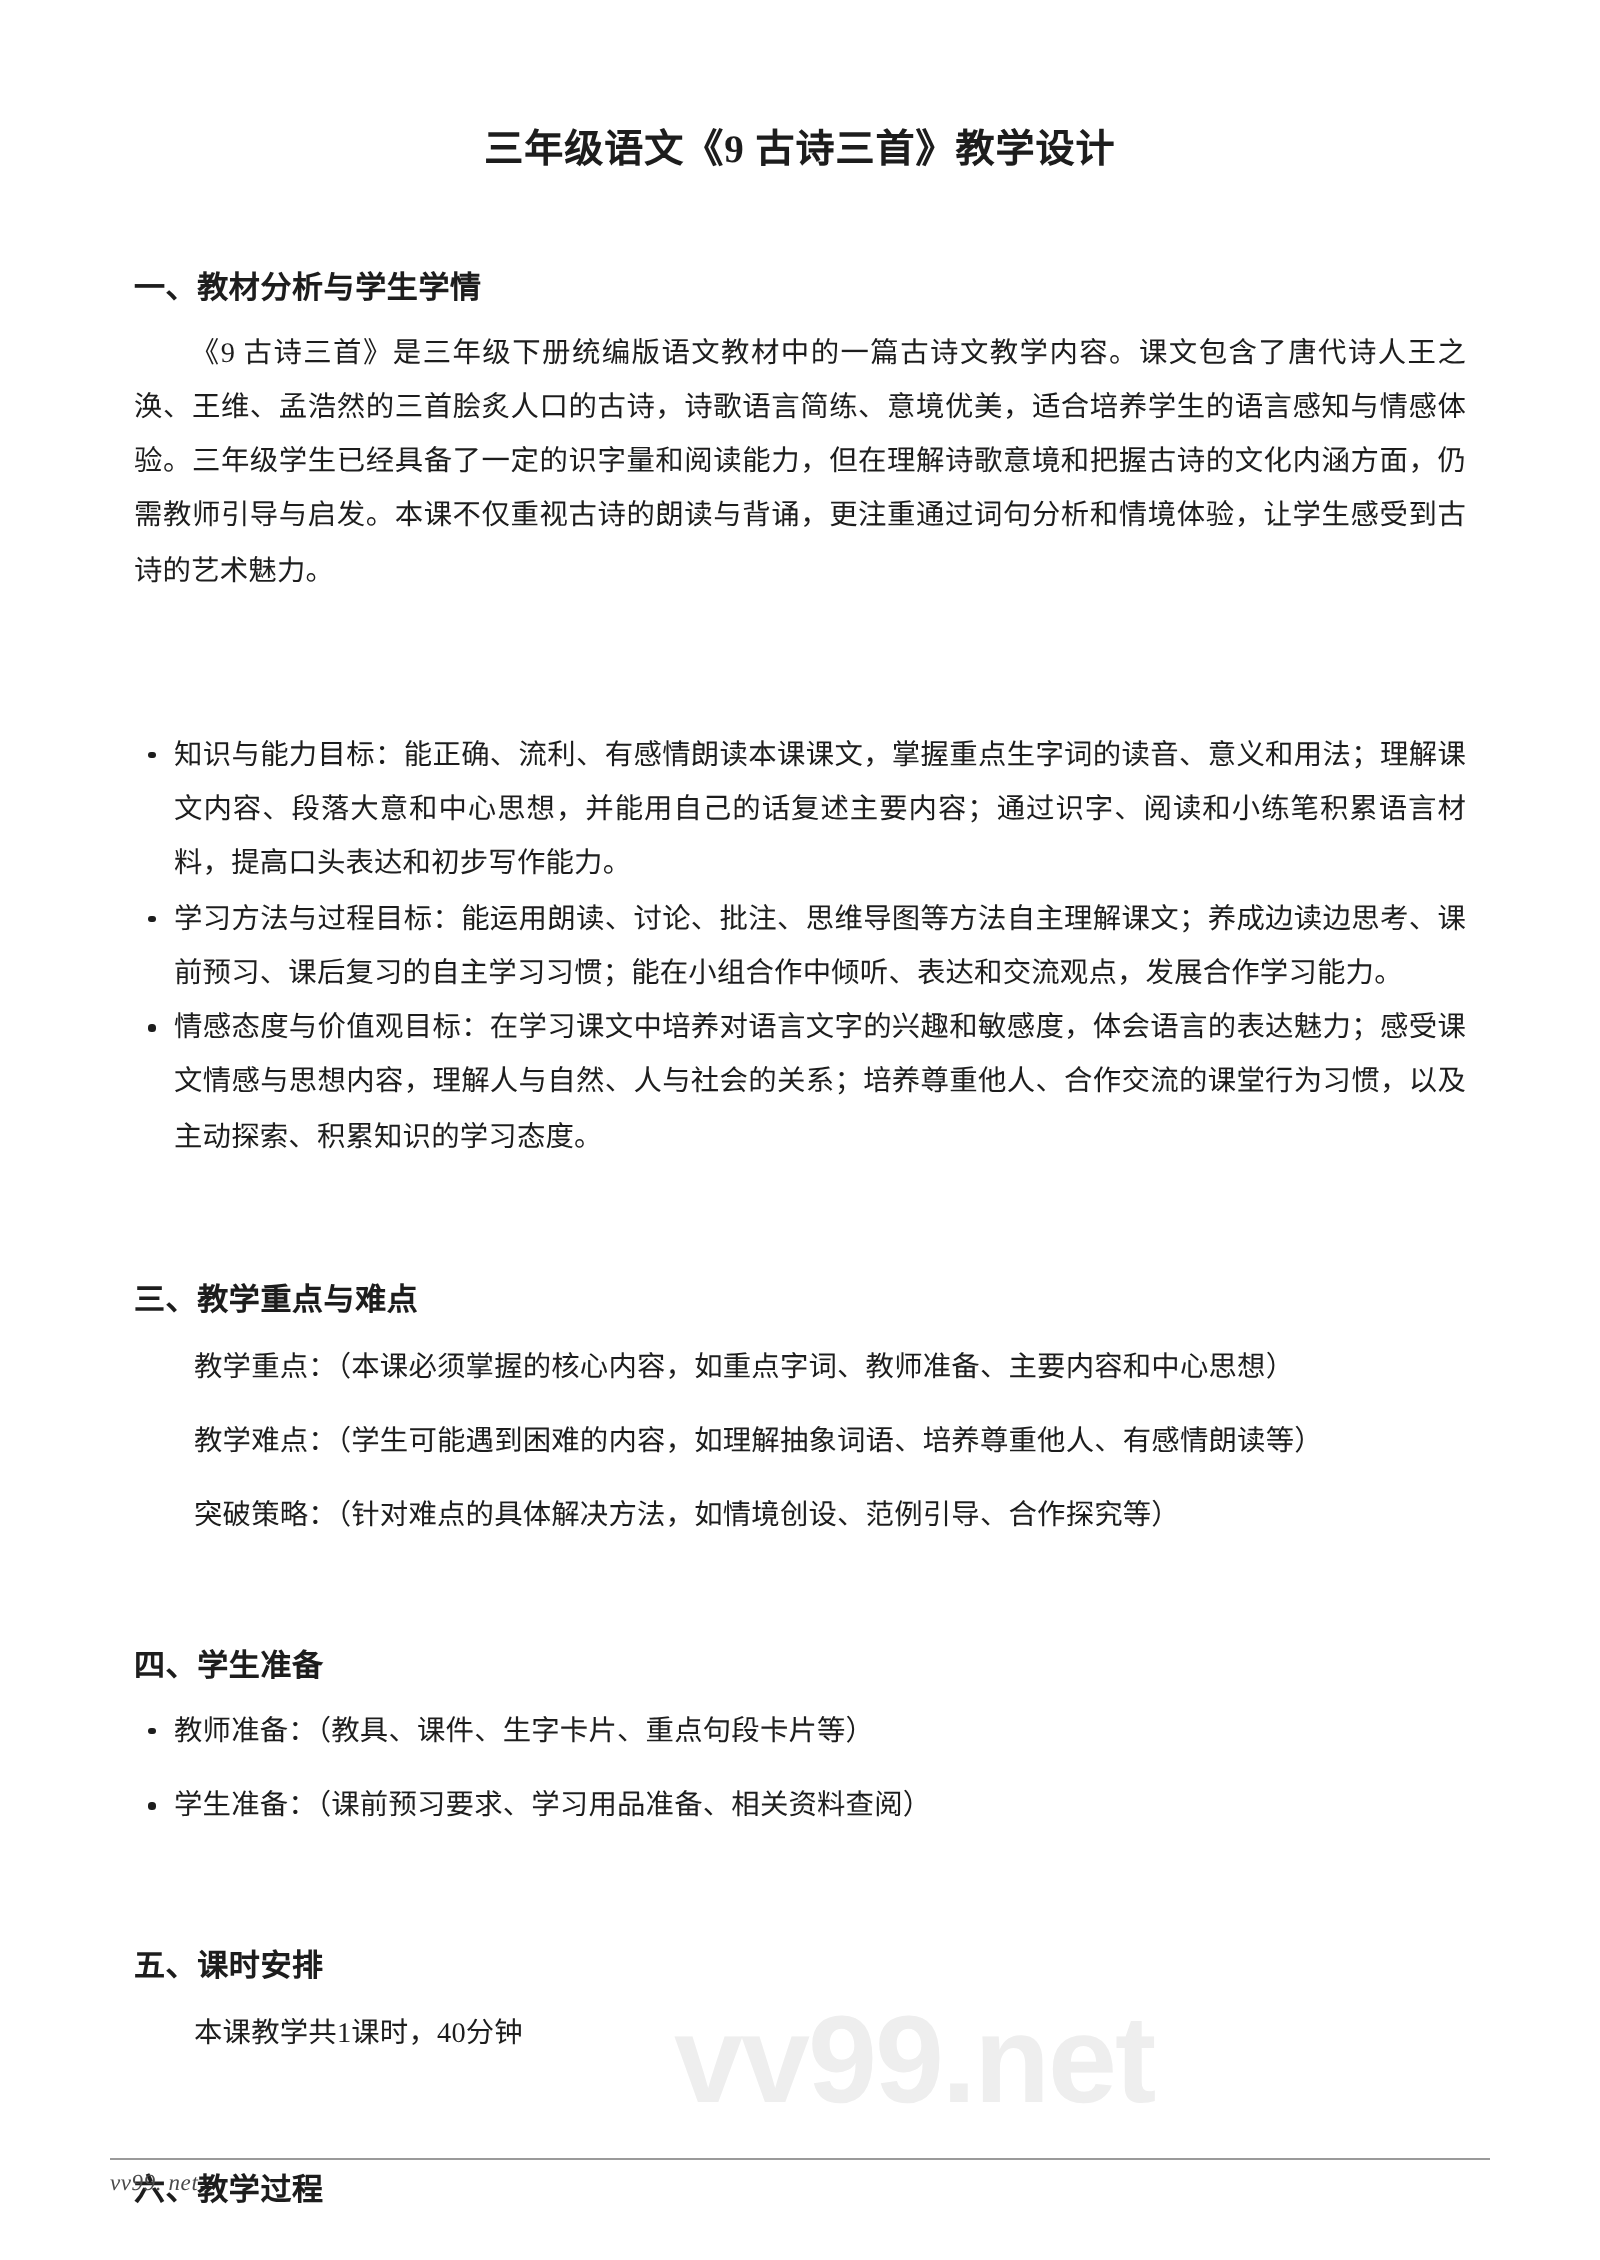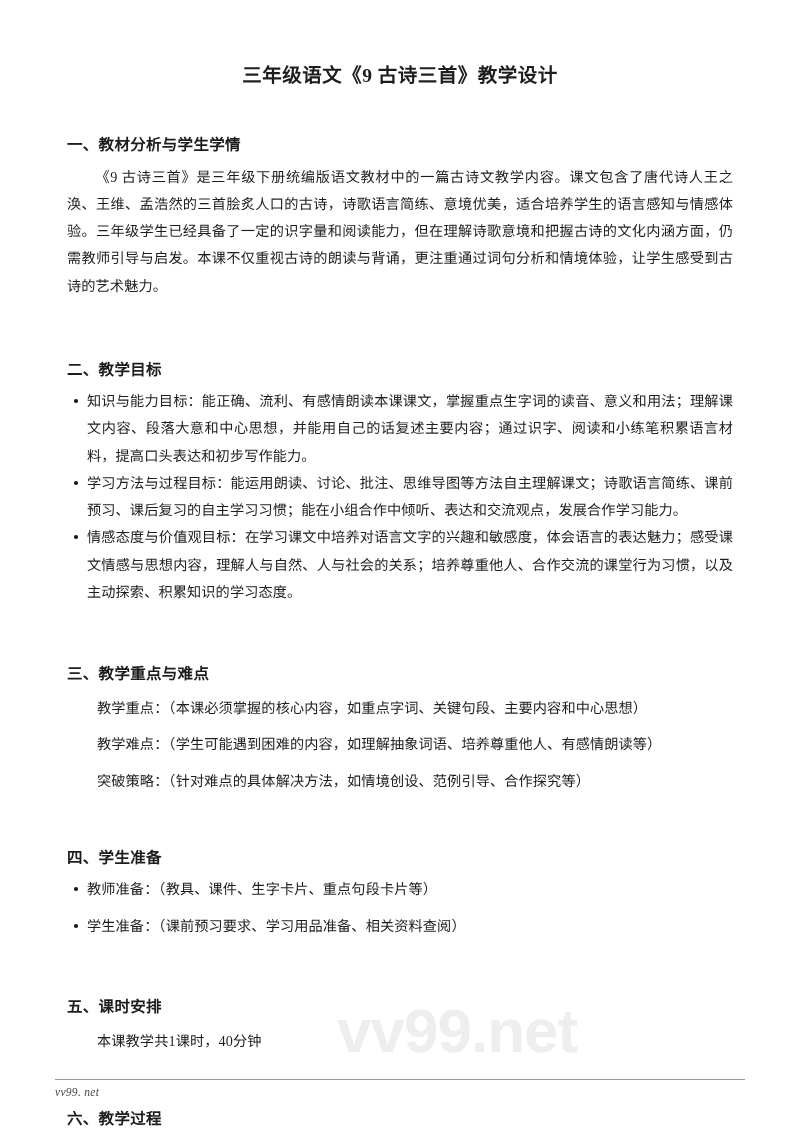--- a/index.html
+++ b/index.html
@@ -162,35 +162,34 @@
 
     <div class="section">
       <h2 class="section-heading">一、教材分析与学生学情</h2>
       <div class="gap-h-body"></div>
       <p class="para indent">《9 古诗三首》是三年级下册统编版语文教材中的一篇古诗文教学内容。课文包含了唐代诗人王之涣、王维、孟浩然的三首脍炙人口的古诗，诗歌语言简练、意境优美，适合培养学生的语言感知与情感体验。三年级学生已经具备了一定的识字量和阅读能力，但在理解诗歌意境和把握古诗的文化内涵方面，仍需教师引导与启发。本课不仅重视古诗的朗读与背诵，更注重通过词句分析和情境体验，让学生感受到古诗的艺术魅力。</p>
     </div>
 
     <div class="gap-s1-s2"></div>
 
     <div class="section">
-      <h2 class="section-heading">二、教学目标</h2>
       <div class="gap-h-list"></div>
       <ul class="bullets">
         <li>知识与能力目标：能正确、流利、有感情朗读本课课文，掌握重点生字词的读音、意义和用法；理解课文内容、段落大意和中心思想，并能用自己的话复述主要内容；通过识字、阅读和小练笔积累语言材料，提高口头表达和初步写作能力。</li>
-        <li>学习方法与过程目标：能运用朗读、讨论、批注、思维导图等方法自主理解课文；诗歌语言简练、课前预习、课后复习的自主学习习惯；能在小组合作中倾听、表达和交流观点，发展合作学习能力。</li>
+        <li>学习方法与过程目标：能运用朗读、讨论、批注、思维导图等方法自主理解课文；养成边读边思考、课前预习、课后复习的自主学习习惯；能在小组合作中倾听、表达和交流观点，发展合作学习能力。</li>
         <li>情感态度与价值观目标：在学习课文中培养对语言文字的兴趣和敏感度，体会语言的表达魅力；感受课文情感与思想内容，理解人与自然、人与社会的关系；培养尊重他人、合作交流的课堂行为习惯，以及主动探索、积累知识的学习态度。</li>
       </ul>
     </div>
 
     <div class="gap-s2-s3"></div>
 
     <div class="section">
       <h2 class="section-heading">三、教学重点与难点</h2>
       <div class="gap-h-sub"></div>
-      <p class="sub-line">教学重点：（本课必须掌握的核心内容，如重点字词、关键句段、主要内容和中心思想）</p>
+      <p class="sub-line">教学重点：（本课必须掌握的核心内容，如重点字词、教师准备、主要内容和中心思想）</p>
       <div class="gap-sub"></div>
       <p class="sub-line">教学难点：（学生可能遇到困难的内容，如理解抽象词语、培养尊重他人、有感情朗读等）</p>
       <div class="gap-sub"></div>
       <p class="sub-line">突破策略：（针对难点的具体解决方法，如情境创设、范例引导、合作探究等）</p>
     </div>
 
     <div class="gap-s3-s4"></div>
 
     <div class="section">
       <h2 class="section-heading">四、学生准备</h2>

